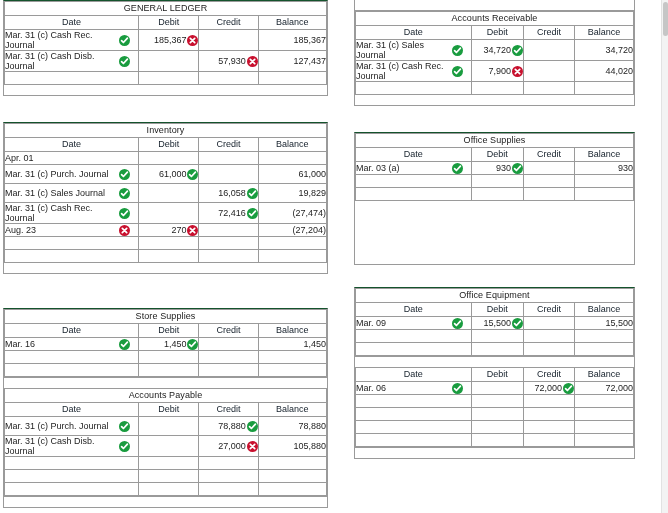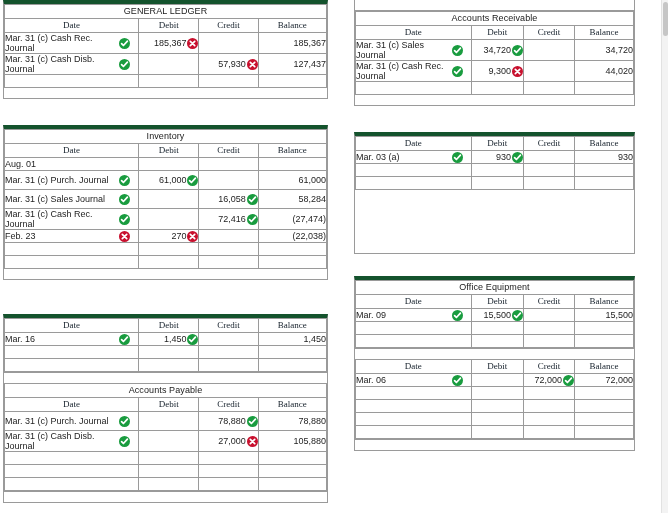--- a/index.html
+++ b/index.html
@@ -52,21 +52,21 @@
 
   
   .block {
     width: 100%;
     border: 1px solid #9a9a9a;
     border-top: none;
     box-sizing: border-box;
     background: #ffffff;
     margin-bottom: 0;
   }
-  .block.has-top { border-top: 4px solid #14532d; }
+  .block.has-top { border-top: 1px solid #14532d; }
 
   table.ledger {
     width: 100%;
     border-collapse: collapse;
     table-layout: fixed;
   }
   table.ledger td, table.ledger th {
     border: 1px solid #9a9a9a;
     padding: 0;
     font-weight: normal;
@@ -84,21 +84,20 @@
     font-size: 9px;
     letter-spacing: .1px;
   }
   .colhead-row th {
     background: #6cabe5;
     color: #15202b;
     text-align: center;
     height: 13px;
     line-height: 13px;
     font-size: 9px;
-    font-family: Liberation Serif, serif;
   }
 
   
   col.c-date { width: 41.6%; }
   col.c-deb  { width: 18.8%; }
   col.c-cre  { width: 18.4%; }
   col.c-bal  { width: 21.2%; }
 
   .cell-date {
     text-align: left;
@@ -306,21 +305,21 @@
             <th>Date</th>
             <th>Debit</th>
             <th>Credit</th>
             <th>Balance</th>
           </tr>
         </thead>
         <tbody>
             <tr class="row-h1">
               <td class="cell-date bg-plain">
                 <div class="date-inner">
-                  <span class="date-text">Aug. 01</span>
+                  <span class="date-text">Apr. 01</span>
                   <span class="date-badge-slot"></span>
                 </div>
               </td>
               <td class="cell-num bg-plain">
                 <div class="num-inner">
                   <span></span>
                   <span class="num-badge-slot"></span>
                 </div>
               </td>
               <td class="cell-num bg-plain">
@@ -372,21 +371,21 @@
                 </div>
               </td>
               <td class="cell-num bg-ok">
                 <div class="num-inner">
                   <span>16,058</span>
                   <span class="num-badge-slot"><span class="badge ok"><svg width="11" height="11" viewBox="0 0 11 11">
                         <path d="M2.6 5.6 L4.4 7.5 L8.4 3.2" stroke="#ffffff" stroke-width="1.7" fill="none" stroke-linecap="round" stroke-linejoin="round"></path>
                       </svg></span></span>
                 </div>
               </td>
-              <td class="cell-bal bg-plain">58,284</td>
+              <td class="cell-bal bg-plain">19,829</td>
             </tr>
             <tr class="row-h2">
               <td class="cell-date bg-ok">
                 <div class="date-inner">
                   <span class="date-text">Mar. 31 (c) Cash Rec. Journal</span>
                   <span class="date-badge-slot"><span class="badge ok"><svg width="11" height="11" viewBox="0 0 11 11">
                         <path d="M2.6 5.6 L4.4 7.5 L8.4 3.2" stroke="#ffffff" stroke-width="1.7" fill="none" stroke-linecap="round" stroke-linejoin="round"></path>
                       </svg></span></span>
                 </div>
               </td>
@@ -402,41 +401,41 @@
                   <span class="num-badge-slot"><span class="badge ok"><svg width="11" height="11" viewBox="0 0 11 11">
                         <path d="M2.6 5.6 L4.4 7.5 L8.4 3.2" stroke="#ffffff" stroke-width="1.7" fill="none" stroke-linecap="round" stroke-linejoin="round"></path>
                       </svg></span></span>
                 </div>
               </td>
               <td class="cell-bal bg-plain">(27,474)</td>
             </tr>
             <tr class="row-h1">
               <td class="cell-date bg-bad">
                 <div class="date-inner">
-                  <span class="date-text">Feb. 23</span>
+                  <span class="date-text">Aug. 23</span>
                   <span class="date-badge-slot"><span class="badge bad"><svg width="11" height="11" viewBox="0 0 11 11">
                         <path d="M3.3 3.3 L7.7 7.7 M7.7 3.3 L3.3 7.7" stroke="#ffffff" stroke-width="1.7" fill="none" stroke-linecap="round"></path>
                       </svg></span></span>
                 </div>
               </td>
               <td class="cell-num bg-bad">
                 <div class="num-inner">
                   <span>270</span>
                   <span class="num-badge-slot"><span class="badge bad"><svg width="11" height="11" viewBox="0 0 11 11">
                         <path d="M3.3 3.3 L7.7 7.7 M7.7 3.3 L3.3 7.7" stroke="#ffffff" stroke-width="1.7" fill="none" stroke-linecap="round"></path>
                       </svg></span></span>
                 </div>
               </td>
               <td class="cell-num bg-plain">
                 <div class="num-inner">
                   <span></span>
                   <span class="num-badge-slot"></span>
                 </div>
               </td>
-              <td class="cell-bal bg-plain">(22,038)</td>
+              <td class="cell-bal bg-plain">(27,204)</td>
             </tr>
             <tr class="row-h1">
               <td class="cell-date bg-plain">
                 <div class="date-inner">
                   <span class="date-text"></span>
                   <span class="date-badge-slot"></span>
                 </div>
               </td>
               <td class="cell-num bg-plain">
                 <div class="num-inner">
@@ -482,20 +481,23 @@
 
     <div class="block has-top">
       <table class="ledger">
         <colgroup>
             <col class="c-date">
             <col class="c-deb">
             <col class="c-cre">
             <col class="c-bal">
           </colgroup>
         <thead>
+          <tr class="title-row">
+            <th colspan="4">Store Supplies</th>
+          </tr>
           <tr class="colhead-row">
             <th>Date</th>
             <th>Debit</th>
             <th>Credit</th>
             <th>Balance</th>
           </tr>
         </thead>
         <tbody>
             <tr class="row-h1">
               <td class="cell-date bg-ok">
@@ -759,21 +761,21 @@
               <td class="cell-date bg-ok">
                 <div class="date-inner">
                   <span class="date-text">Mar. 31 (c) Cash Rec. Journal</span>
                   <span class="date-badge-slot"><span class="badge ok"><svg width="11" height="11" viewBox="0 0 11 11">
                         <path d="M2.6 5.6 L4.4 7.5 L8.4 3.2" stroke="#ffffff" stroke-width="1.7" fill="none" stroke-linecap="round" stroke-linejoin="round"></path>
                       </svg></span></span>
                 </div>
               </td>
               <td class="cell-num bg-bad">
                 <div class="num-inner">
-                  <span>9,300</span>
+                  <span>7,900</span>
                   <span class="num-badge-slot"><span class="badge bad"><svg width="11" height="11" viewBox="0 0 11 11">
                         <path d="M3.3 3.3 L7.7 7.7 M7.7 3.3 L3.3 7.7" stroke="#ffffff" stroke-width="1.7" fill="none" stroke-linecap="round"></path>
                       </svg></span></span>
                 </div>
               </td>
               <td class="cell-num bg-plain">
                 <div class="num-inner">
                   <span></span>
                   <span class="num-badge-slot"></span>
                 </div>
@@ -810,20 +812,23 @@
 
     <div class="block has-top">
       <table class="ledger">
         <colgroup>
             <col class="c-date">
             <col class="c-deb">
             <col class="c-cre">
             <col class="c-bal">
           </colgroup>
         <thead>
+          <tr class="title-row">
+            <th colspan="4">Office Supplies</th>
+          </tr>
           <tr class="colhead-row">
             <th>Date</th>
             <th>Debit</th>
             <th>Credit</th>
             <th>Balance</th>
           </tr>
         </thead>
         <tbody>
             <tr class="row-h1">
               <td class="cell-date bg-ok">

